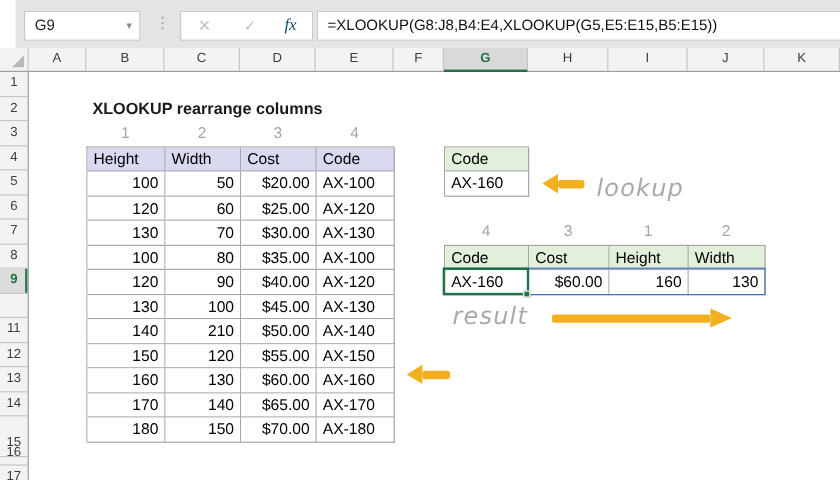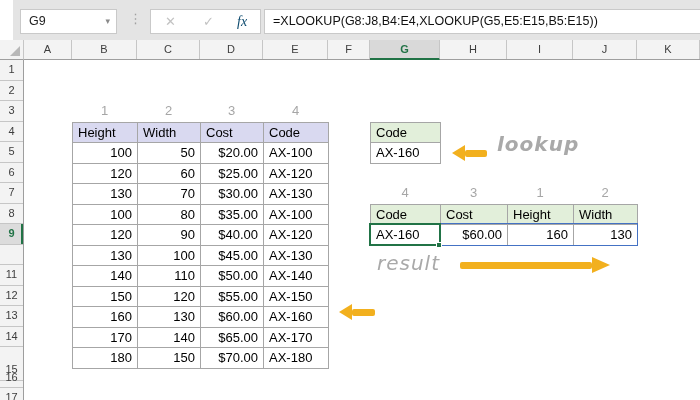--- a/index.html
+++ b/index.html
@@ -117,20 +117,21 @@
       <div class="rowhead" style="top: 184.5px; height: 20.5px; line-height: 19.5px; padding-left: 23px;">10</div>
       <div class="rowhead" style="top: 205px; height: 20.5px; line-height: 19.5px;">11</div>
       <div class="rowhead" style="top: 225.5px; height: 20.5px; line-height: 19.5px;">12</div>
       <div class="rowhead" style="top: 246px; height: 20.5px; line-height: 19.5px;">13</div>
       <div class="rowhead" style="top: 266.5px; height: 20.5px; line-height: 19.5px;">14</div>
       <div class="rowhead" style="top: 272px; height: 20.5px; line-height: 19.5px; margin-top: 28px;">15</div>
       <div class="rowhead" style="top: 307.5px; height: 20.5px; line-height: 19.5px;">16</div>
       <div class="rowhead" style="top: 328px; height: 20.5px; line-height: 19.5px;">17</div>
     </div>
 
+  <div class="sheet-title">XLOOKUP rearrange columns</div>
   <div id="src-idx">
       <div class="idxnum" style="left: 72px; width: 65px; top: 101px;">1</div>
       <div class="idxnum" style="left: 137px; width: 63px; top: 101px;">2</div>
       <div class="idxnum" style="left: 200px; width: 63px; top: 101px;">3</div>
       <div class="idxnum" style="left: 263px; width: 65px; top: 101px;">4</div>
     </div>
   <div id="res-idx">
       <div class="idxnum" style="left: 370px; width: 70px; top: 183px;">4</div>
       <div class="idxnum" style="left: 440px; width: 67px; top: 183px;">3</div>
       <div class="idxnum" style="left: 507px; width: 66px; top: 183px;">1</div>
@@ -160,21 +161,21 @@
       <div class="cell al">AX-100</div>
       <div class="cell ar">120</div>
       <div class="cell ar">90</div>
       <div class="cell ar">$40.00</div>
       <div class="cell al">AX-120</div>
       <div class="cell ar">130</div>
       <div class="cell ar">100</div>
       <div class="cell ar">$45.00</div>
       <div class="cell al">AX-130</div>
       <div class="cell ar">140</div>
-      <div class="cell ar">110</div>
+      <div class="cell ar">210</div>
       <div class="cell ar">$50.00</div>
       <div class="cell al">AX-140</div>
       <div class="cell ar">150</div>
       <div class="cell ar">120</div>
       <div class="cell ar">$55.00</div>
       <div class="cell al">AX-150</div>
       <div class="cell ar">160</div>
       <div class="cell ar">130</div>
       <div class="cell ar">$60.00</div>
       <div class="cell al">AX-160</div>
@@ -203,21 +204,21 @@
     </div>
 
   <div id="spill-border"></div>
   <div id="active-cell"></div>
   <div id="fill-handle"></div>
 
   <div class="arrow" style="left:452px; top:145px;">
     <span class="head-l"></span>
     <span class="body" style="width:22px;"></span>
   </div>
-  <div class="annot" style="left:497px; top:132px;font-weight:bold;">lookup</div>
+  <div class="annot" style="left:497px; top:144px;">lookup</div>
 
   <div class="annot" style="left:377px; top:251px;">result</div>
   <div class="arrow" style="left:460px; top:257px;">
     <span class="body" style="width:132px;"></span>
     <span class="head-r"></span>
   </div>
 
   <div class="arrow" style="left:339px; top:304px;">
     <span class="head-l"></span>
     <span class="body" style="width:23px;"></span>

